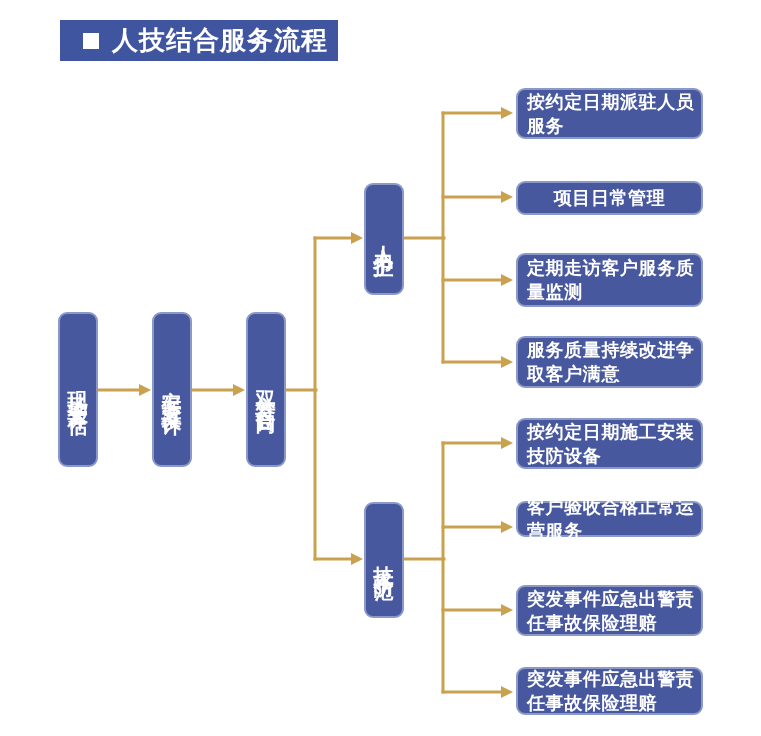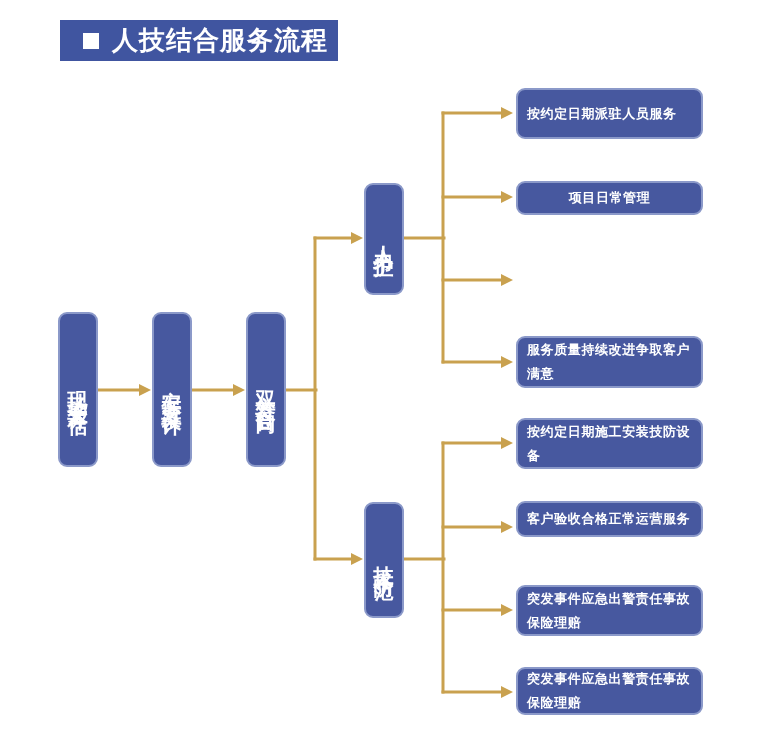--- a/index.html
+++ b/index.html
@@ -67,21 +67,21 @@
     letter-spacing: 5px;
     line-height: 1;
   }
   
   .hnode {
     left: 516px;
     width: 187px;
     display: flex;
     flex-direction: column;
     justify-content: center;
-    font-size: 13px;
+    font-size: 18px;
     line-height: 24px;
     letter-spacing: 0.6px;
     padding: 0 6px 0 9px;
     text-align: left;
   }
   .hnode.center { text-align: center; padding: 0 4px; align-items: center; }
   
   .connectors {
     position: absolute;
     left: 0; top: 0;
@@ -155,20 +155,23 @@
   <div class="node vnode" style="left:364px; top:502px; width:40px; height:116px;">
     <span>技术防范</span>
   </div>
 
   <div class="node hnode" style="top:88px; height:51px;">
     <span>按约定日期派驻人员服务</span>
   </div>
   <div class="node hnode center" style="top:181px; height:34px;">
     <span>项目日常管理</span>
   </div>
+  <div class="node hnode" style="top:253px; height:54px;">
+    <span>定期走访客户服务质量监测</span>
+  </div>
   <div class="node hnode" style="top:336px; height:52px;">
     <span>服务质量持续改进争取客户满意</span>
   </div>
 
   <div class="node hnode" style="top:418px; height:51px;">
     <span>按约定日期施工安装技防设备</span>
   </div>
   <div class="node hnode" style="top:501px; height:36px;">
     <span>客户验收合格正常运营服务</span>
   </div>

